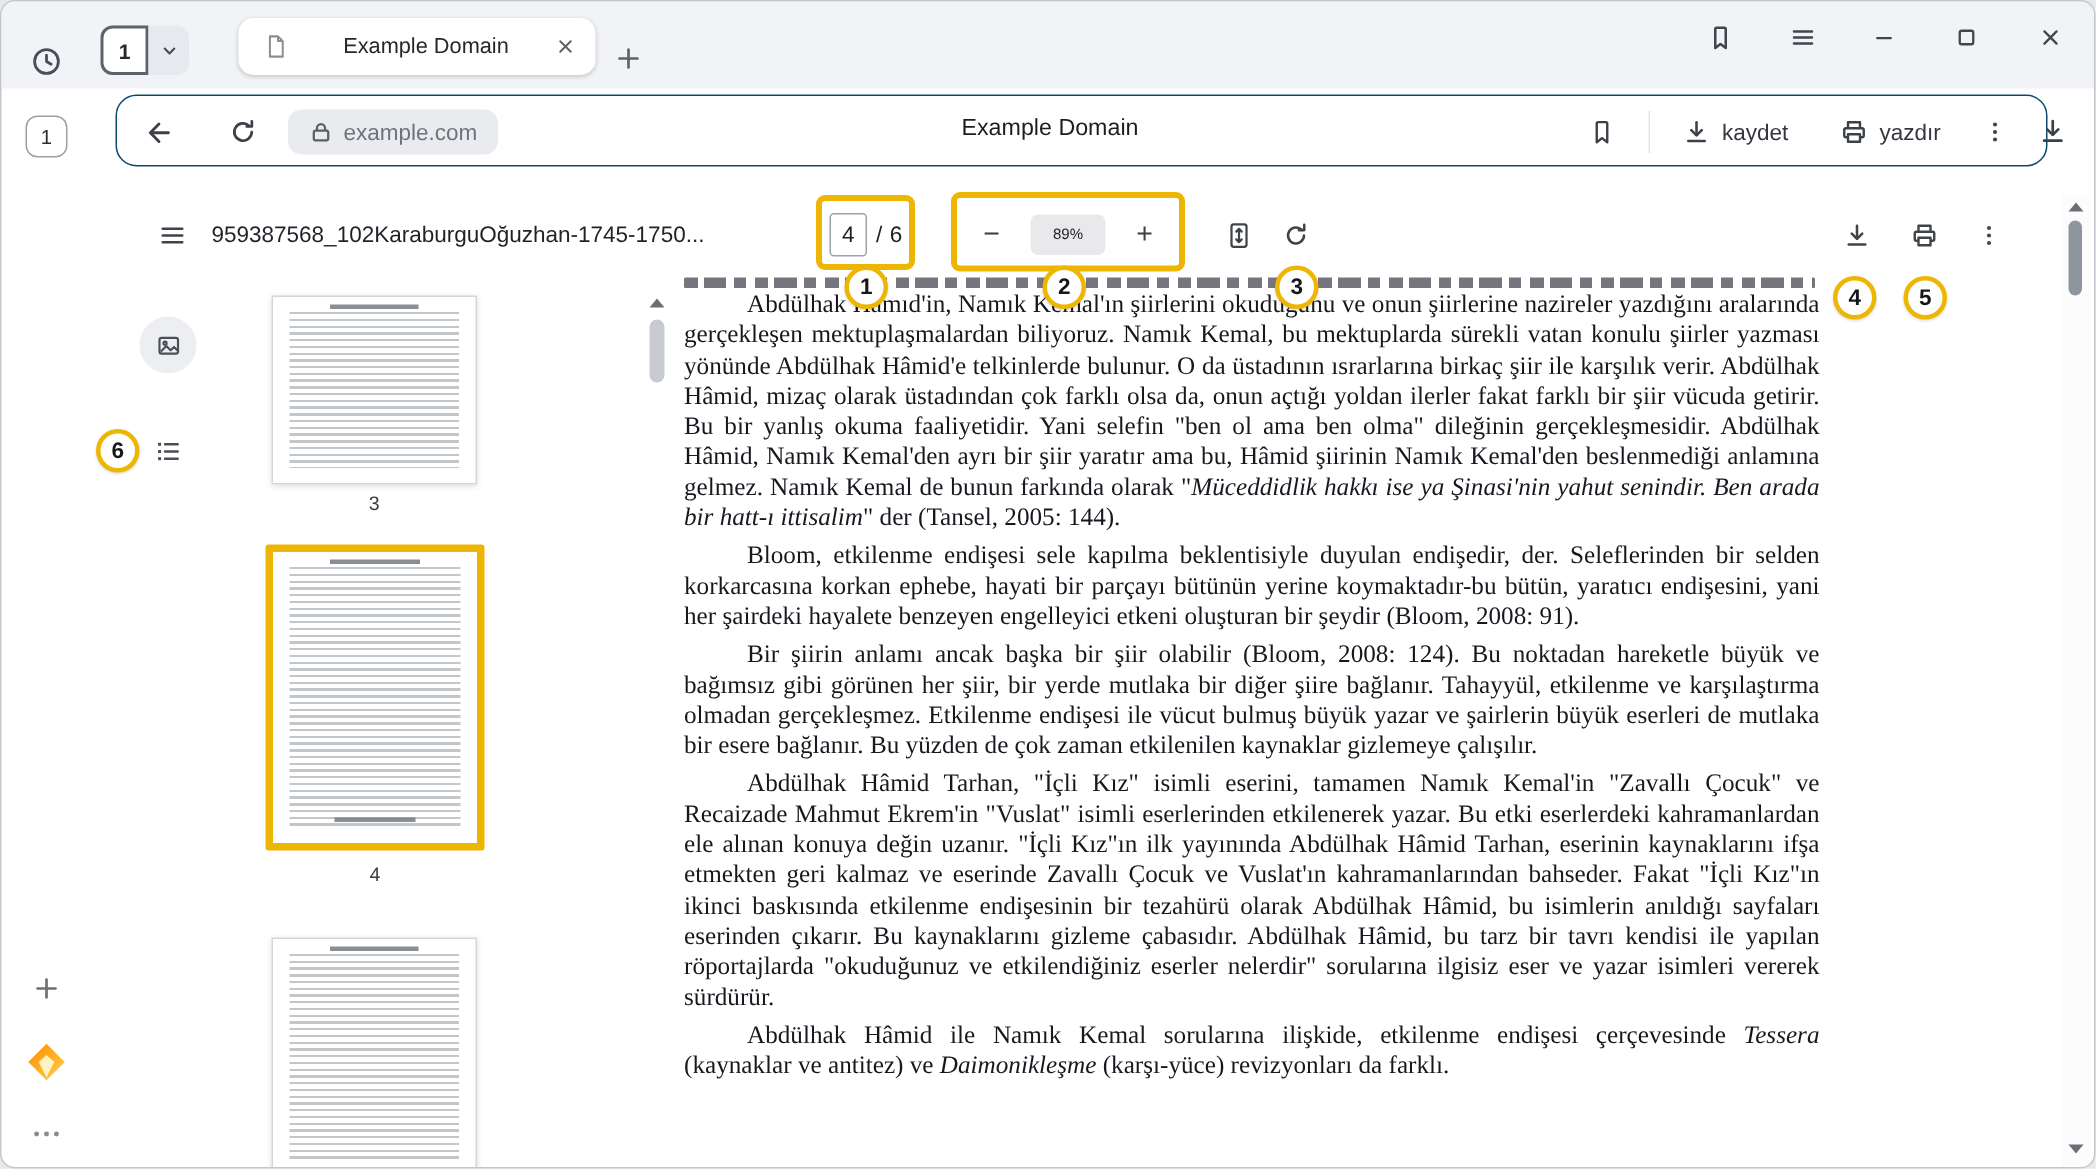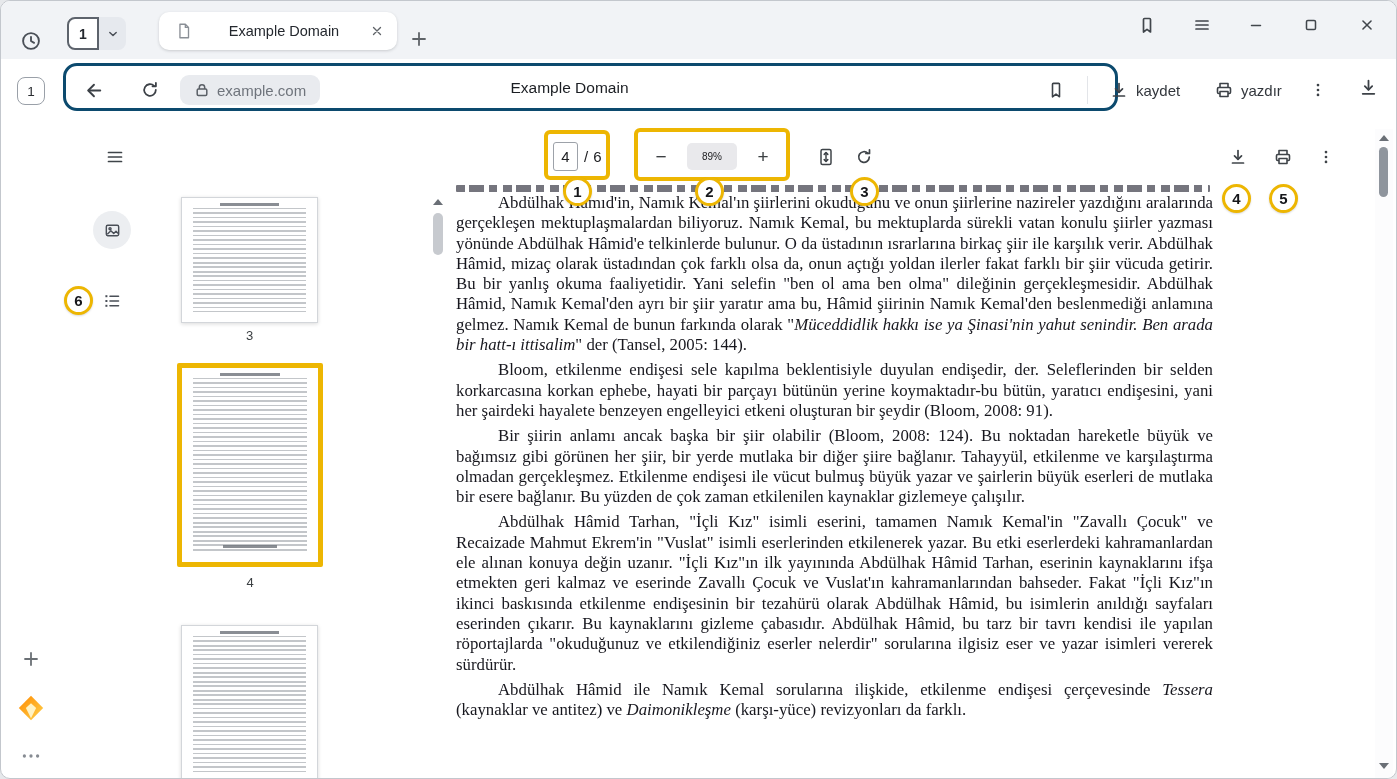--- a/index.html
+++ b/index.html
@@ -26,22 +26,22 @@
              display:flex; align-items:center; justify-content:center; cursor:pointer; }
 
   .tab { position:absolute; left:158px; top:11px; width:238px; height:38px; background:#fff;
          border-radius:10px; box-shadow:0 1px 3px rgba(60,64,67,.22); display:flex; align-items:center;
          padding:0 10px 0 16px; cursor:pointer; }
   .t-title { flex:1; text-align:center; font-size:14.5px; color:#24282e; white-space:nowrap; overflow:hidden; }
 
   .newtab { position:absolute; left:406px; top:26px; width:24px; height:24px; }
 
   
-  .navcard { position:absolute; left:62px; top:62px; width:1055px; height:48px; background:#fff;
-             border:3px solid #0c4a6e; border-radius:14px; }
+  .navcard { position:absolute; left:76px; top:62px; width:1288px; height:48px; background:#fff;
+             border:1px solid #0c4a6e; border-radius:14px; }
   .url-pill { position:absolute; left:114px; top:9px; height:30px; background:#e9ebef; border-radius:9px;
               display:flex; align-items:center; gap:7px; padding:0 14px; cursor:pointer; }
   .url-text { font-size:15px; color:#6f747c; }
   .nav-title { position:absolute; left:calc(50% - 21px); top:13px; transform:translateX(-50%);
                font-size:15.5px; color:#1b1e23; white-space:nowrap; }
   .nav-btn { position:absolute; top:7px; height:34px; display:flex; align-items:center; gap:7px;
              padding:0 10px; border-radius:8px; cursor:pointer; font-size:15px; color:#33373d; }
   .vsep { position:absolute; width:1px; height:28px; top:10px; background:#e3e5e9; }
 
   
@@ -254,20 +254,21 @@
         <path d="M6.5 8.8 10 12.3l3.5-3.5"></path>
         <path d="M4.5 16h11"></path>
       </svg>
   </div>
 
   <div class="tool-btn" style="left:100px;">
     <svg width="20" height="20" viewBox="0 0 20 20" fill="none" stroke="#3f4449" stroke-width="1.7" stroke-linecap="round">
         <path d="M3.5 5.5h13M3.5 10h13M3.5 14.5h13"></path>
       </svg>
   </div>
+  <div class="filename">959387568_102KaraburguOğuzhan-1745-1750...</div>
 
   <input class="page-input" value="4" style="">
   <div class="page-of">
     <span>/</span>
     <span>6</span>
   </div>
 
   <div class="tool-btn" style="left:646px;">
     <span class="zoom-glyph">−</span>
   </div>

